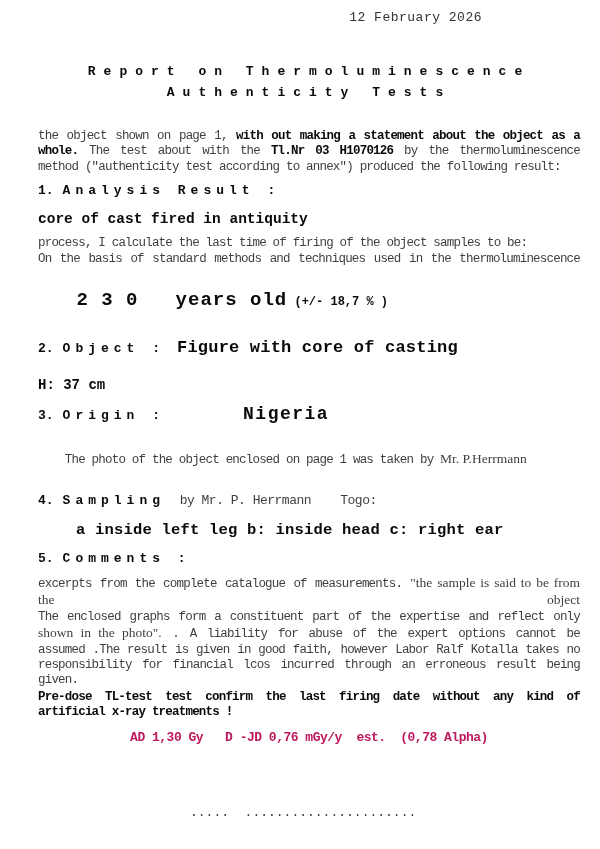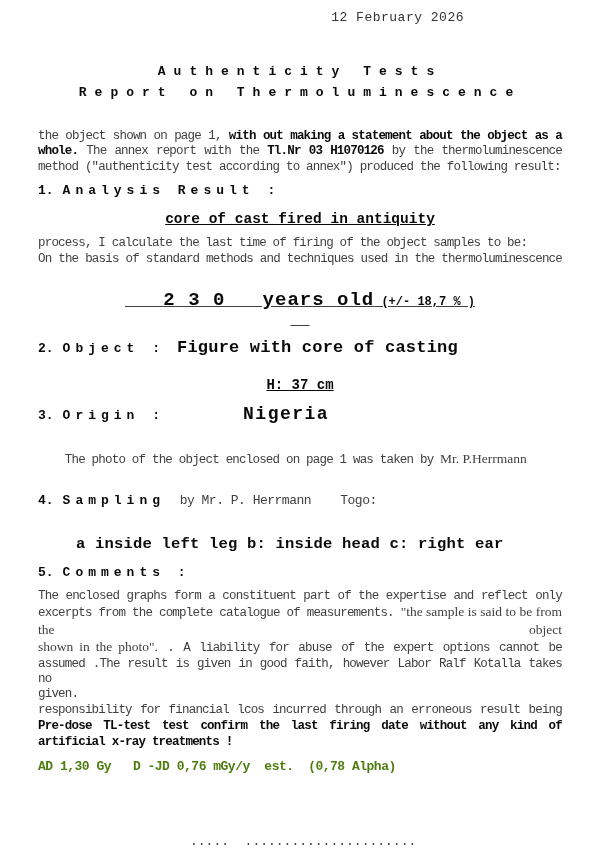--- a/index.html
+++ b/index.html
@@ -1,69 +1,69 @@
 <!DOCTYPE html>
 <html><head>
 <meta charset="utf-8">
 <style>
   html,body{margin:0;padding:0;background:#ffffff;}
   .page{
     position:relative;
     width:600px;height:849px;
     box-sizing:border-box;
-    padding:10px 38px 0 38px;
+    padding:10px 20px 0 38px;
     background:#ffffff;
     overflow:hidden;
     font-family:"Liberation Mono",monospace;
     color:#3f3f3f;
   }
   .mono{font-size:12.5px;line-height:15.4px;letter-spacing:-0.8px;}
   .tline{text-align:justify;text-align-last:justify;}
   .tline.last{text-align-last:left;}
   .b{font-weight:bold;color:#0a0a0a;}
   .serif{font-family:"Liberation Serif",serif;font-size:13.5px;letter-spacing:0;}
   .date{text-align:right;padding-right:98px;font-size:13px;color:#333;letter-spacing:0.5px;}
   .title{margin-top:36px;text-align:center;font-weight:bold;color:#0a0a0a;
          font-size:13px;line-height:21px;letter-spacing:8px;}
   .hrow{display:flex;align-items:baseline;white-space:pre;font-size:13px;color:#0a0a0a;}
   .hnum{font-weight:bold;margin-right:9px;}
   .hlbl{font-weight:bold;letter-spacing:5px;}
   .hrest{font-weight:normal;color:#3f3f3f;letter-spacing:-0.5px;}
-  .center{text-align:center;text-decoration:underline;}
+  .center{text-align:left;}
   .big-bold{font-weight:bold;color:#0a0a0a;}
   .core-line{margin-top:13px;font-size:14.5px;}
   .result-line{margin-top:4px;white-space:pre;}
   .age{font-size:19px;letter-spacing:1px;font-weight:bold;color:#0a0a0a;}
   .tol{font-size:12px;font-weight:bold;color:#0a0a0a;margin-top:8px;}
   .obj-value{font-size:17px;font-weight:bold;letter-spacing:0.2px;margin-left:12px;color:#0a0a0a;}
   .origin-value{font-size:18px;font-weight:bold;letter-spacing:1.5px;margin-left:78px;color:#0a0a0a;}
   .h37{margin-top:20px;font-size:14px;}
   .photo-line{margin-top:13px;font-size:12.5px;letter-spacing:-0.8px;white-space:pre;}
-  .abc{margin-top:27px;padding-left:38px;font-size:15.5px;font-weight:bold;color:#0a0a0a;letter-spacing:0.2px;}
+  .abc{margin-top:13px;padding-left:38px;font-size:15.5px;font-weight:bold;color:#0a0a0a;letter-spacing:0.2px;}
   .predose{margin-top:1px;font-weight:bold;}
   .predose .tline{color:#0a0a0a;font-weight:bold;}
-  .dose{margin-top:9px;text-align:left;font-size:13px;font-weight:bold;color:#4d7c0f;white-space:pre;letter-spacing:-0.5px;}
+  .dose{margin-top:9px;text-align:center;font-size:13px;font-weight:bold;color:#be185d;white-space:pre;letter-spacing:-0.5px;}
   .sig{margin-top:30px;padding-left:152px;white-space:pre;font-size:13px;color:#3a3a3a;}
   .m8{margin-top:8px;} .m9{margin-top:9px;} .m11{margin-top:11px;} .m12{margin-top:12px;} .m26{margin-top:26px;}
 </style>
 </head>
 <body>
 
 <div class="page">
 
   <div class="date">12 February 2026</div>
 
   <div class="title">
+    <div>Report on Thermoluminescence</div>
     <div>Authenticity  Tests</div>
-    <div>Report on Thermoluminescence</div>
   </div>
 
   <div class="mono m26">
       <div class="tline"><span>the object shown on page 1, </span><span class="b">with out making a statement about the object as a</span></div>
-      <div class="tline"><span class="b">whole.</span><span> The annex report with the </span><span class="b">Tl.Nr 03 H1070126</span><span> by the thermoluminescence</span></div>
+      <div class="tline"><span class="b">whole.</span><span> The test about with the </span><span class="b">Tl.Nr 03 H1070126</span><span> by the thermoluminescence</span></div>
       <div class="tline last"><span>method ("authenticity test according to annex") produced the following result:</span></div>
     </div>
 
   <div class="hrow m8">
     <span class="hnum">1.</span><span class="hlbl">Analysis Result :</span>
   </div>
 
   <div class="center big-bold core-line">core of cast fired in antiquity</div>
 
   <div class="mono m9">
@@ -93,26 +93,26 @@
     <span class="hnum">4.</span><span class="hlbl">Sampling</span><span class="hrest">  by Mr. P. Herrmann    Togo:</span>
   </div>
 
   <div class="abc">a inside left leg b: inside head c: right ear</div>
 
   <div class="hrow m12">
     <span class="hnum">5.</span><span class="hlbl">Comments :</span>
   </div>
 
   <div class="mono m9">
+      <div class="tline"><span>excerpts from the complete catalogue of measurements. </span><span class="serif">"the sample is said to be from the object</span></div>
       <div class="tline"><span>The enclosed graphs form a constituent part of the expertise and reflect only</span></div>
-      <div class="tline"><span>excerpts from the complete catalogue of measurements. </span><span class="serif">"the sample is said to be from the object</span></div>
       <div class="tline"><span class="serif">shown in the photo".</span><span> . A liability for abuse of the expert options cannot be</span></div>
       <div class="tline"><span>assumed .The result is given in good faith, however Labor Ralf Kotalla takes no</span></div>
+      <div class="tline"><span>responsibility for financial lcos incurred through an erroneous result being</span></div>
       <div class="tline last"><span>given.</span></div>
-      <div class="tline"><span>responsibility for financial lcos incurred through an erroneous result being</span></div>
     </div>
 
   <div class="mono predose">
       <div class="tline"><span class="b">Pre-dose TL-test test confirm the last firing date without any kind of</span></div>
       <div class="tline last"><span class="b">artificial x-ray treatments !</span></div>
     </div>
 
   <div class="dose">AD 1,30 Gy   D -JD 0,76 mGy/y  est.  (0,78 Alpha)</div>
 
   <div class="sig">

